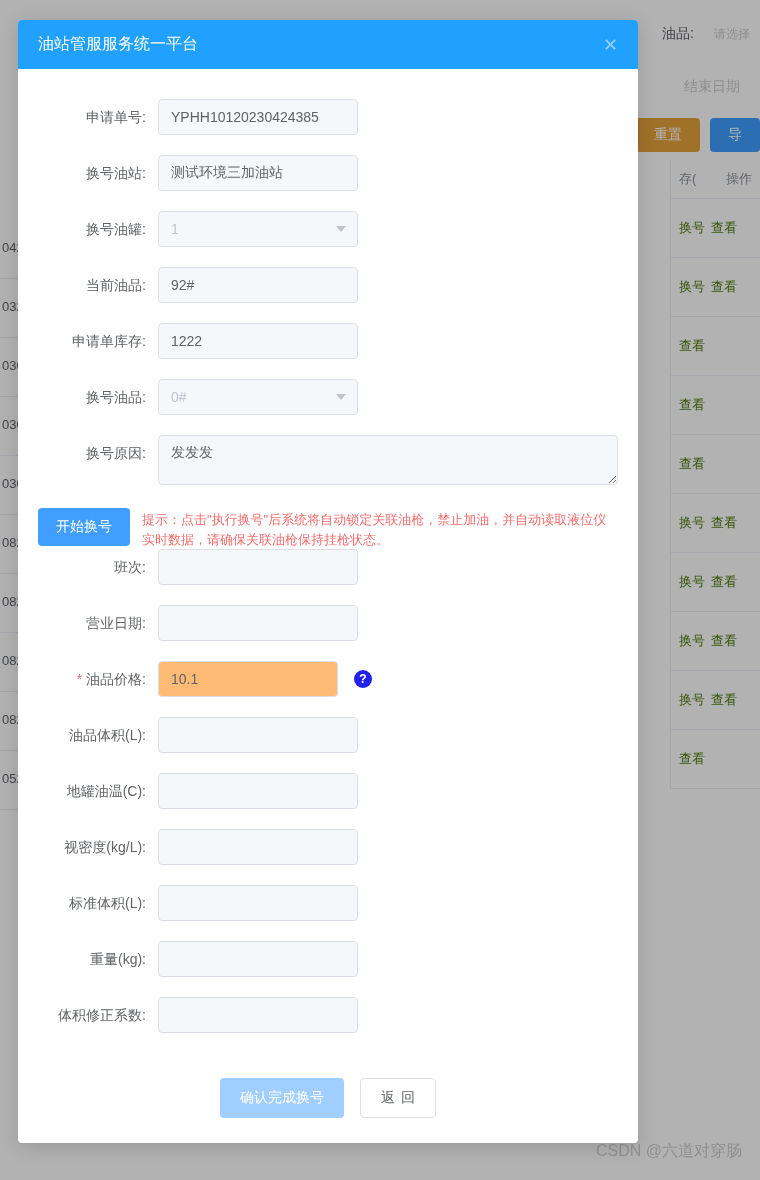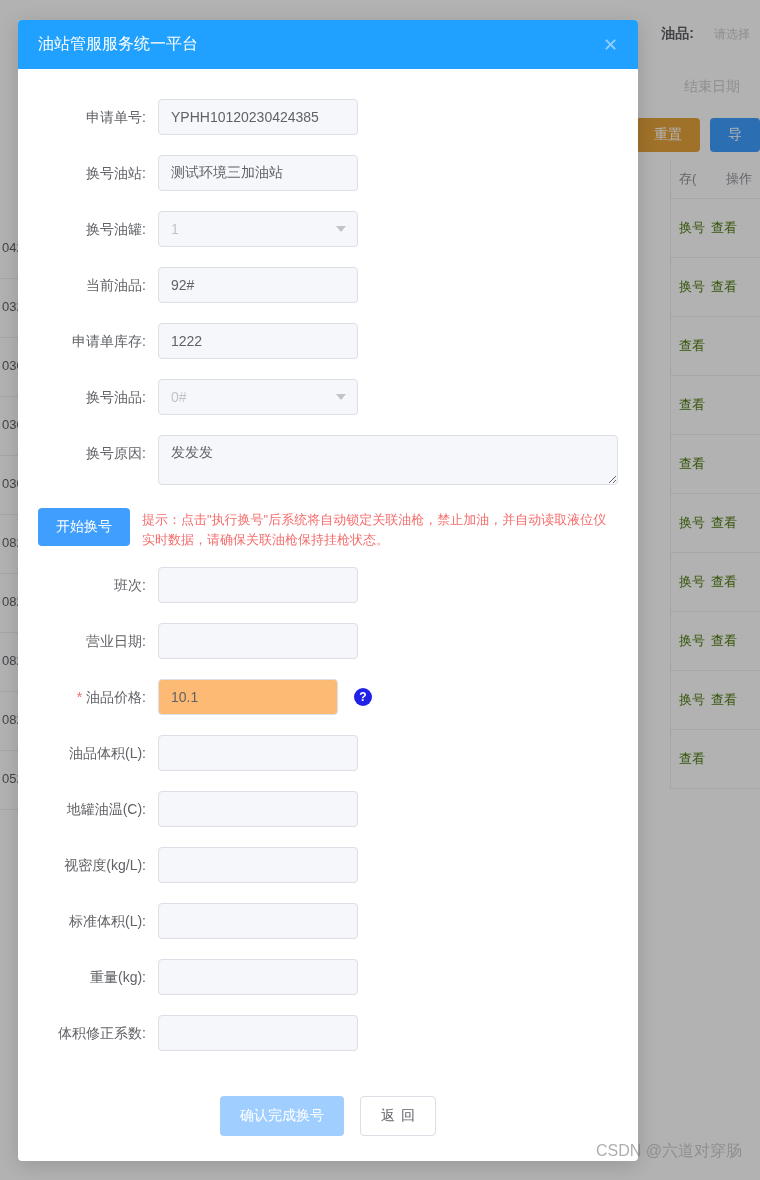--- a/index.html
+++ b/index.html
@@ -31,21 +31,20 @@
       position: absolute;
       top: 25px;
       right: 0;
       display: flex;
       align-items: center;
       gap: 10px;
     }
     .bg-label {
       color: #606266;
       font-size: 14px;
-      font-weight: bold;
     }
     .bg-select {
       color: #ccc;
       font-size: 12px;
       padding: 0 10px;
     }
     .bg-date-row {
       position: absolute;
       top: 78px;
       right: 20px;
@@ -221,21 +220,20 @@
       font-size: 14px;
       color: #606266;
       background: #f5f7fa;
       resize: vertical;
       font-family: inherit;
     }
     
     .action-row {
       display: flex;
       align-items: flex-start;
-      margin-bottom: 18px;
       gap: 12px;
     }
     .btn-start {
       background: #409eff;
       color: #fff;
       border: none;
       padding: 10px 18px;
       border-radius: 4px;
       font-size: 14px;
       cursor: pointer;

